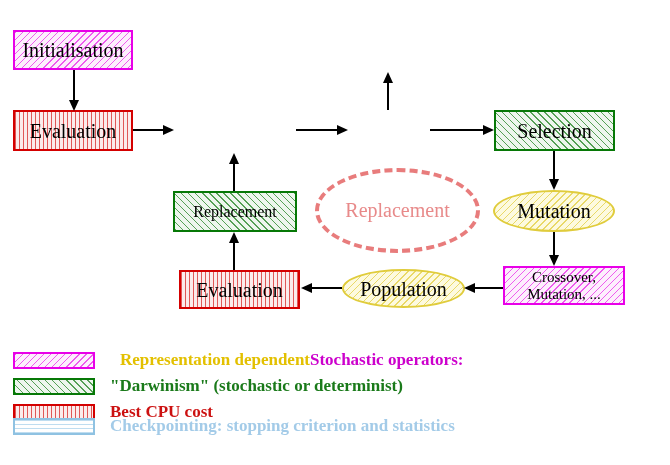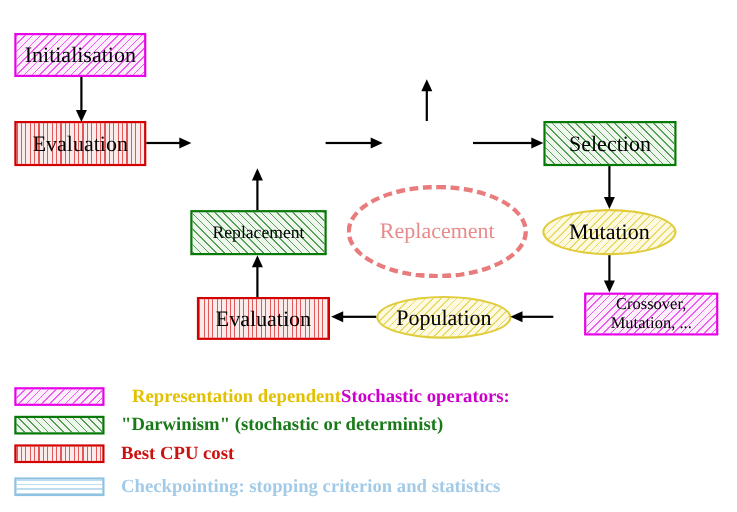--- a/index.html
+++ b/index.html
@@ -6,21 +6,21 @@
   #stage {
     position:relative; width:670px; height:465px; background:#ffffff;
     font-family:Liberation Serif, serif; overflow:hidden;
   }
   .node {
     position:absolute; display:flex; align-items:center; justify-content:center;
     box-sizing:border-box; color:#000; font-size:20px; text-align:center; line-height:1.1;
   }
   .ellipse { border-radius:50%; }
   .rounded { border-radius:10px; }
-  .small { font-size:15px; white-space:pre-line;margin-left:28px; }
+  .small { font-size:15px; white-space:pre-line; }
   .mid   { font-size:16px; }
 
   .hatch-magenta {
     border:2px solid #E800E8;
     background:repeating-linear-gradient(135deg,#EE5CEE 0,#EE5CEE 1px,#FDEEFD 1px,#FDEEFD 5px);
   }
   .hatch-green {
     border:2px solid #067806;
     background:repeating-linear-gradient(45deg,#55A055 0,#55A055 1px,#EEF6EE 1px,#EEF6EE 5px);
   }
@@ -127,18 +127,18 @@
   <div class="legend-row" style="top:376px;">
     <span class="swatch hatch-green"></span>
     <span class="legend-text c-green">"Darwinism" (stochastic or determinist)</span>
   </div>
 
   <div class="legend-row" style="top:402px;">
     <span class="swatch hatch-red"></span>
     <span class="legend-text c-red">Best CPU cost</span>
   </div>
 
-  <div class="legend-row" style="top:432px;">
+  <div class="legend-row" style="top:416px;">
     <span class="swatch hatch-cyan"></span>
     <span class="legend-text c-blue">Checkpointing: stopping criterion and statistics</span>
   </div>
 
 </div>
 
 </body></html>

